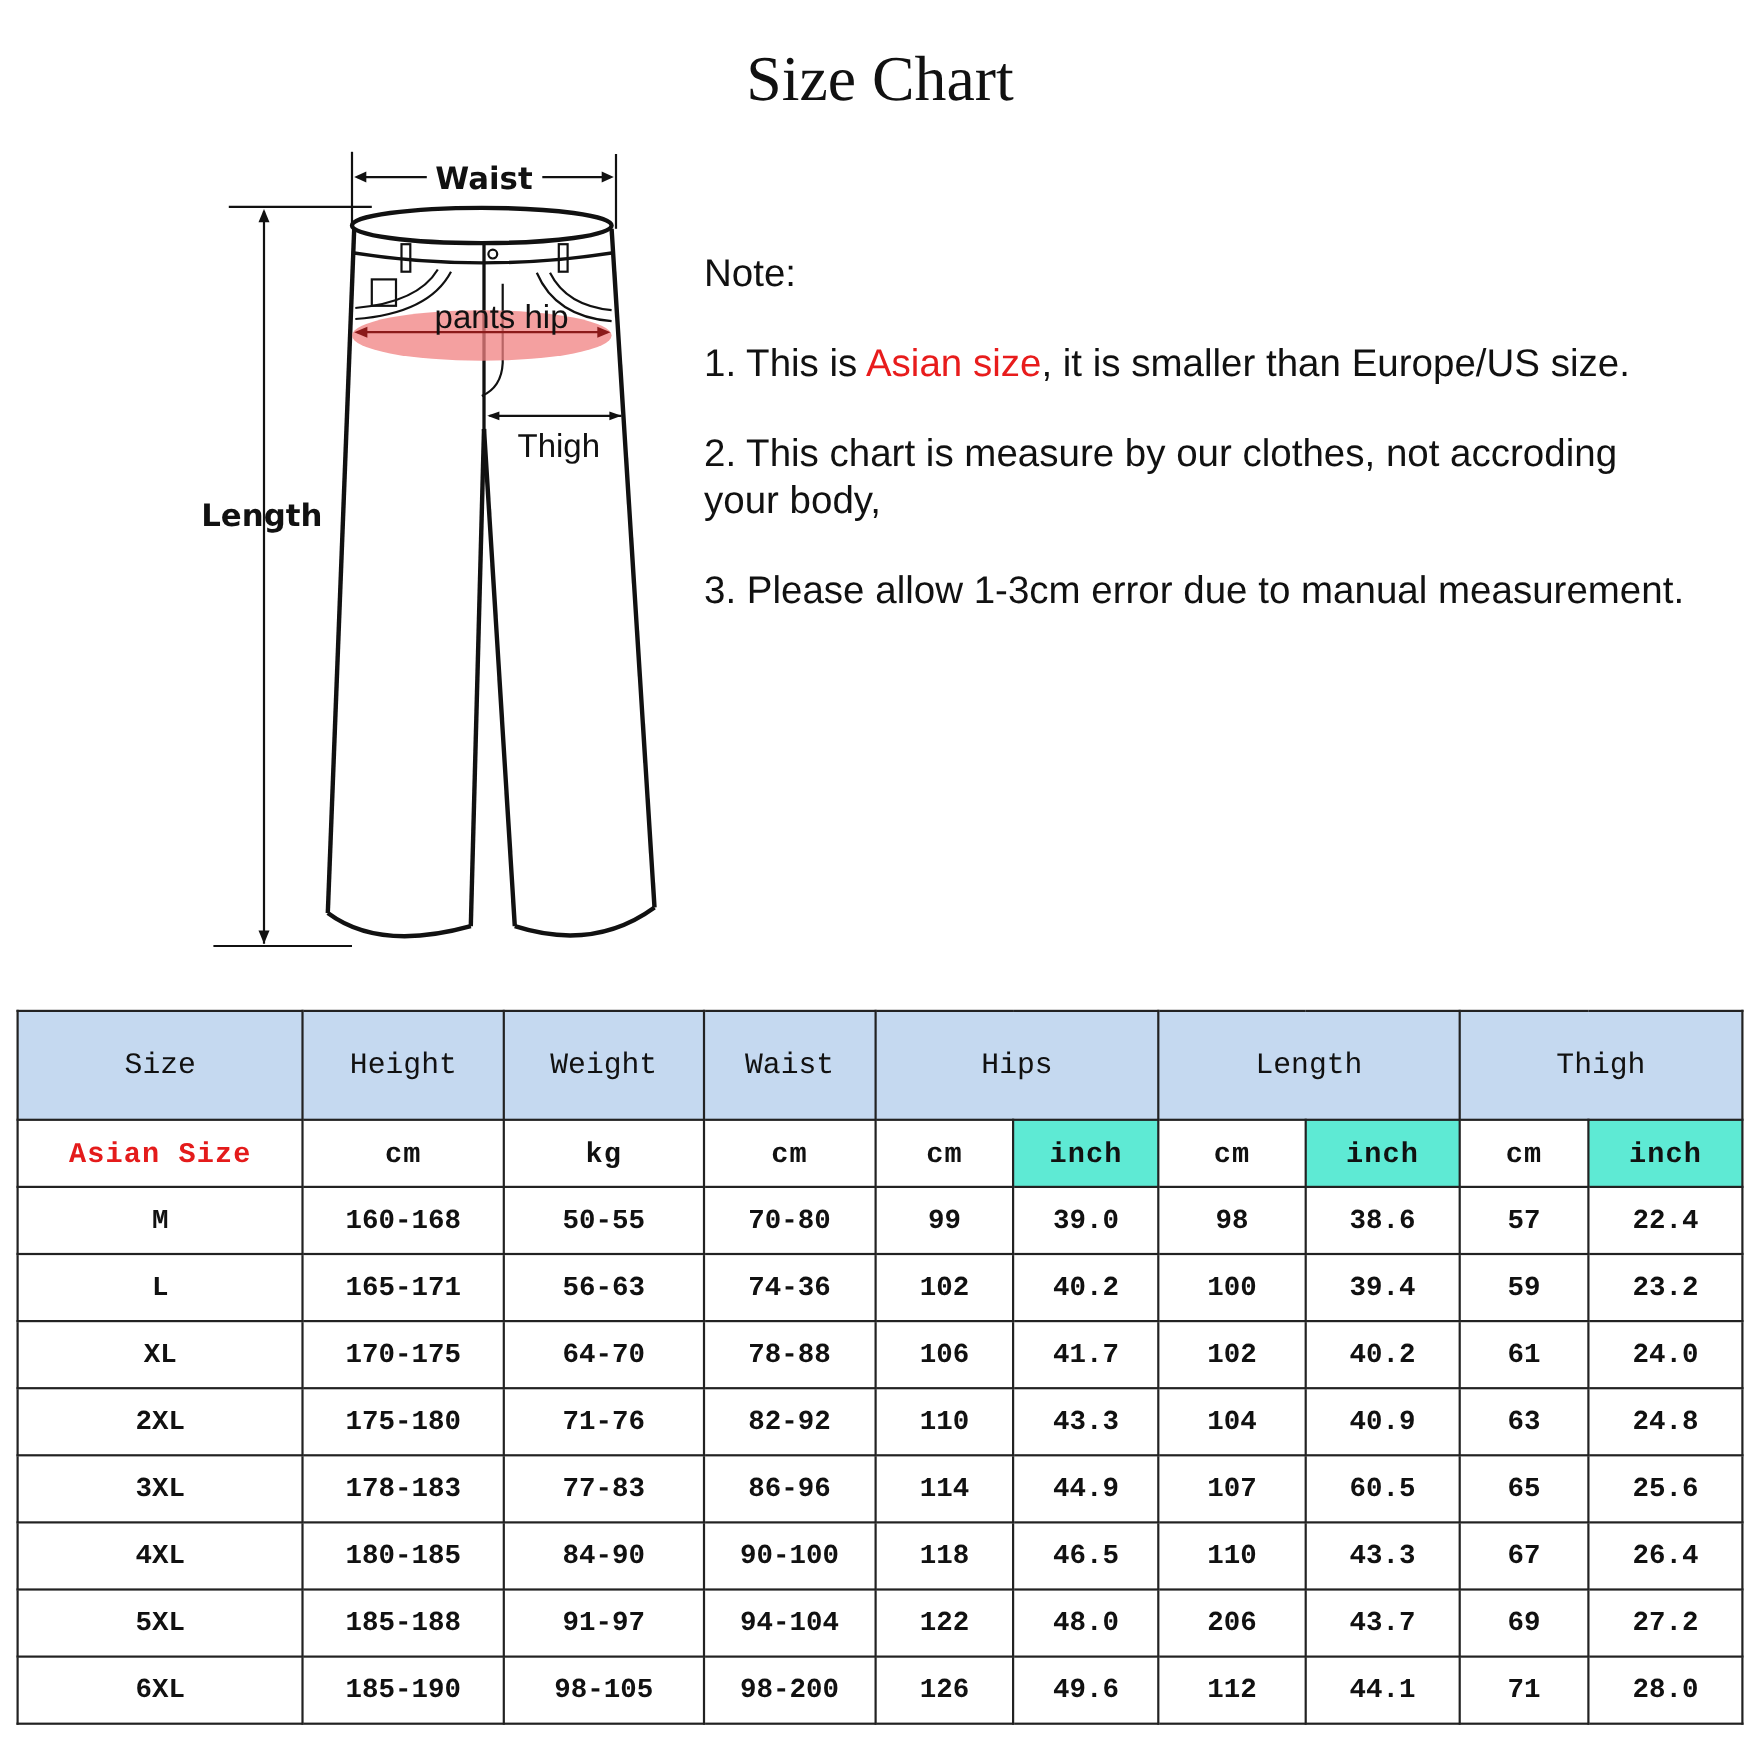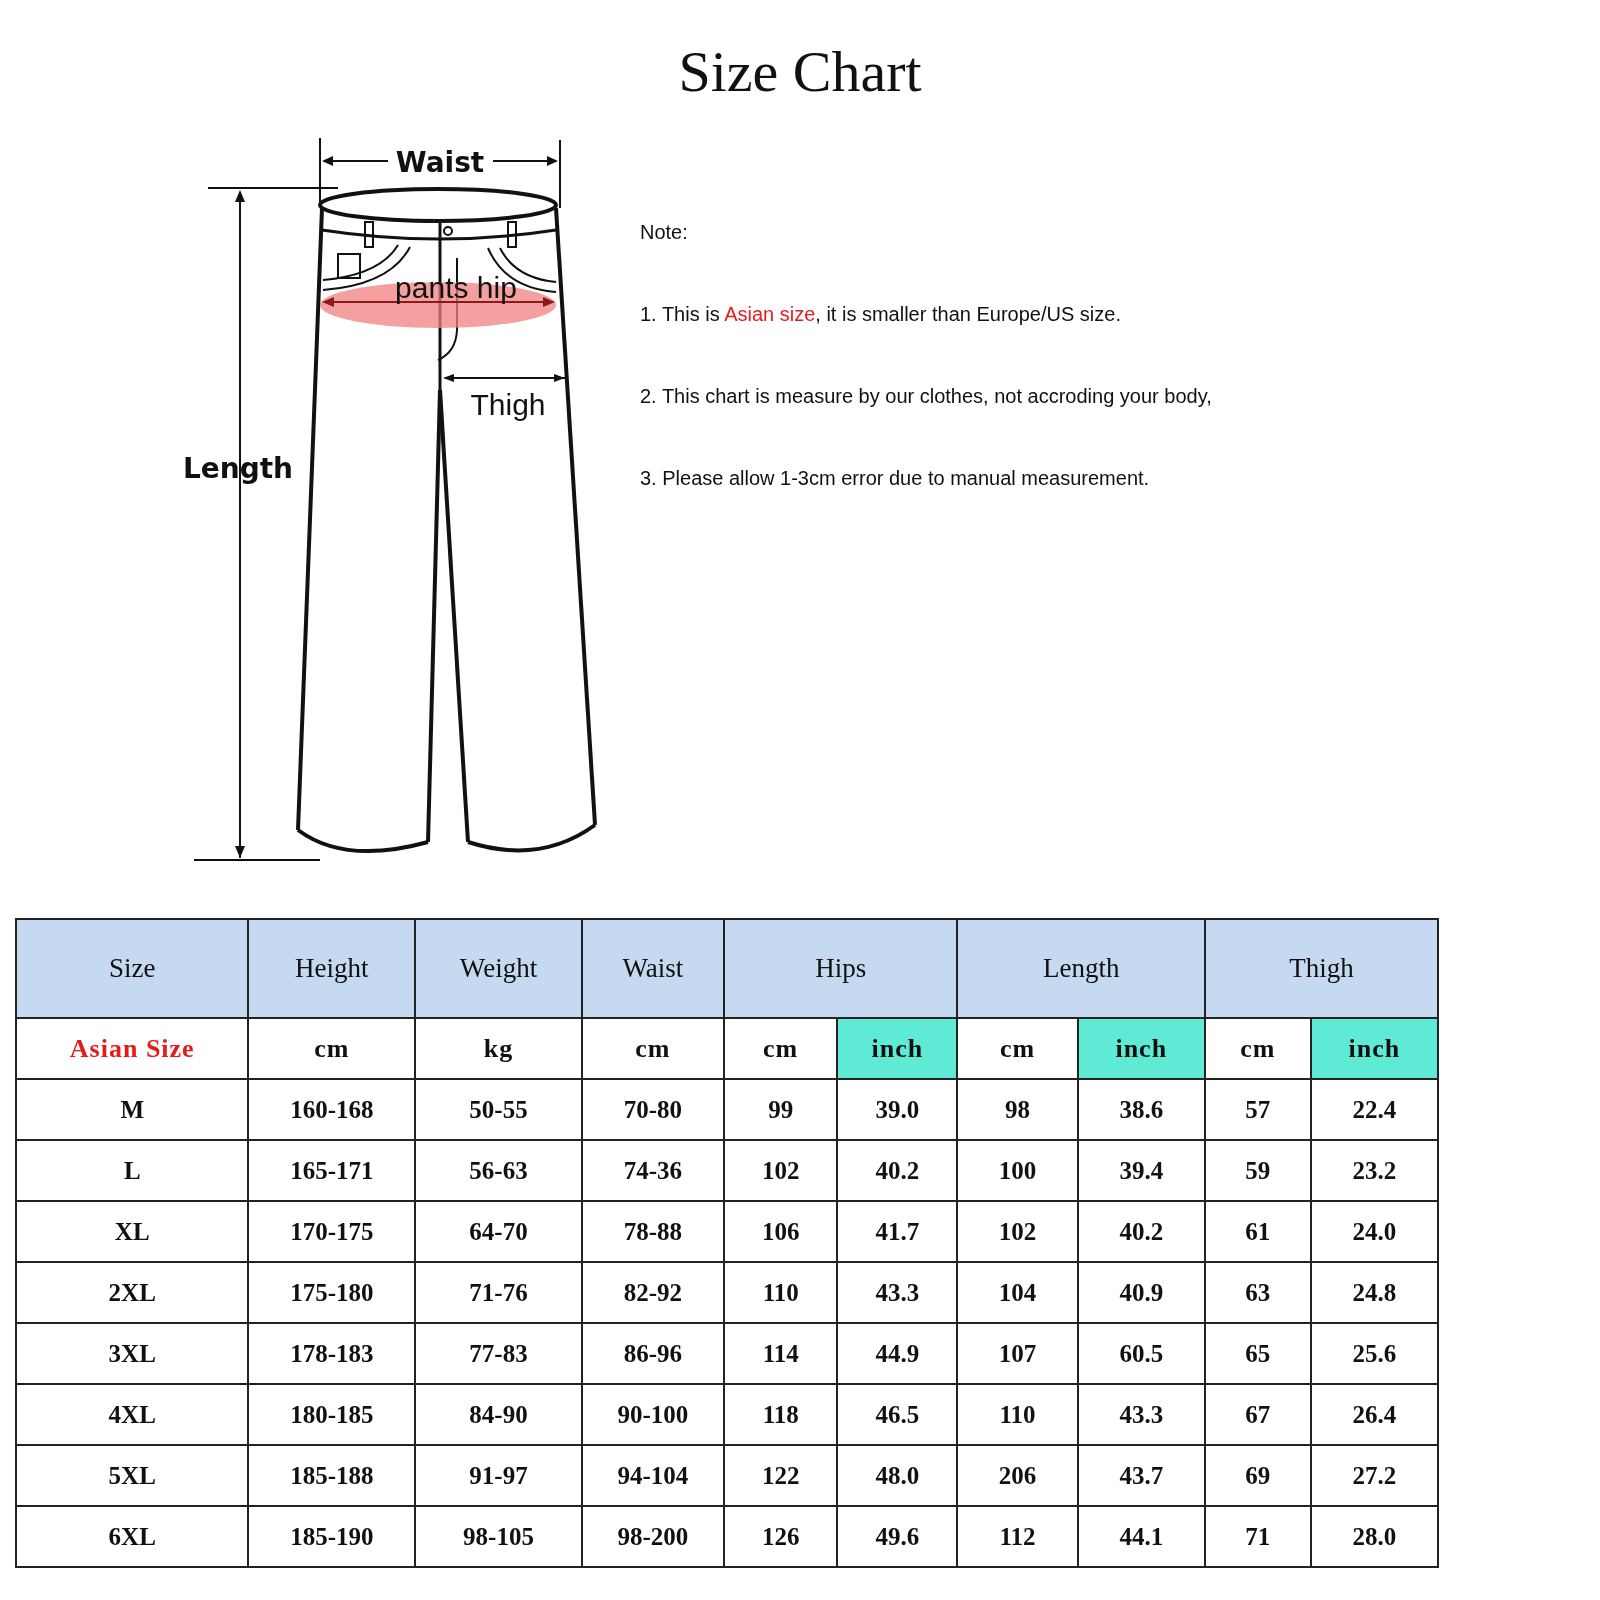--- a/index.html
+++ b/index.html
@@ -1,22 +1,22 @@
 <!DOCTYPE html>
 <html><head>
 <meta charset="utf-8">
 <style>
   html, body { margin: 0; padding: 0; background: #ffffff; }
   body { width: 1600px; height: 1600px; position: relative; overflow: hidden; font-family: "Liberation Sans", sans-serif; color: #111; }
   .title { position: absolute; top: 38px; left: 0; width: 1600px; text-align: center; font-family: "Liberation Serif", serif; font-size: 58px; color: #111; }
   .diagram { position: absolute; left: 170px; top: 130px; width: 450px; height: 760px; }
-  .notes { position: absolute; left: 640px; top: 211px; width: 900px; font-size: 20px; line-height: 42px; color: #111; }
+  .notes { position: absolute; left: 640px; top: 228px; width: 900px; font-size: 35px; line-height: 42px; color: #111; }
   .notes p { margin: 0 0 40px 0; }
   .notes .red { color: #e81c1c; }
-  table.sizes { position: absolute; left: 15px; top: 918px; width: 1424px; border-collapse: collapse; font-family: Liberation Serif, serif; }
+  table.sizes { position: absolute; left: 15px; top: 918px; width: 1570px; border-collapse: collapse; font-family: Liberation Mono, monospace; }
   table.sizes td { border: 2px solid #222; text-align: center; font-size: 25px; height: 59px; padding: 0; }
   table.sizes tr.hdr td { background: #c5d9f0; height: 97px; font-size: 27px; }
   table.sizes tr.units td { font-weight: bold; font-size: 26px; letter-spacing: 1px; }
   table.sizes tr.units td.inch { background: #5eead4; }
   table.sizes tr.units td.asian { color: #e41b1b; }
   table.sizes tr.data td { font-weight: bold; }
 </style>
 </head>
 <body>
 

